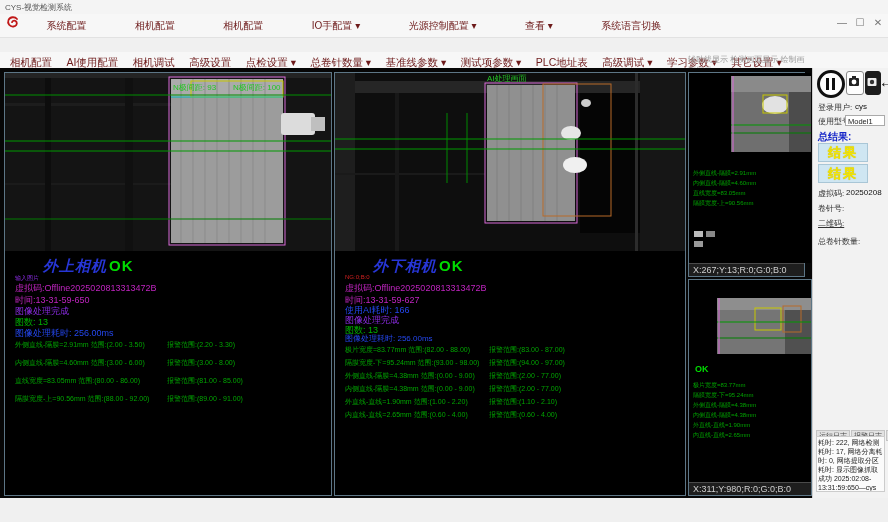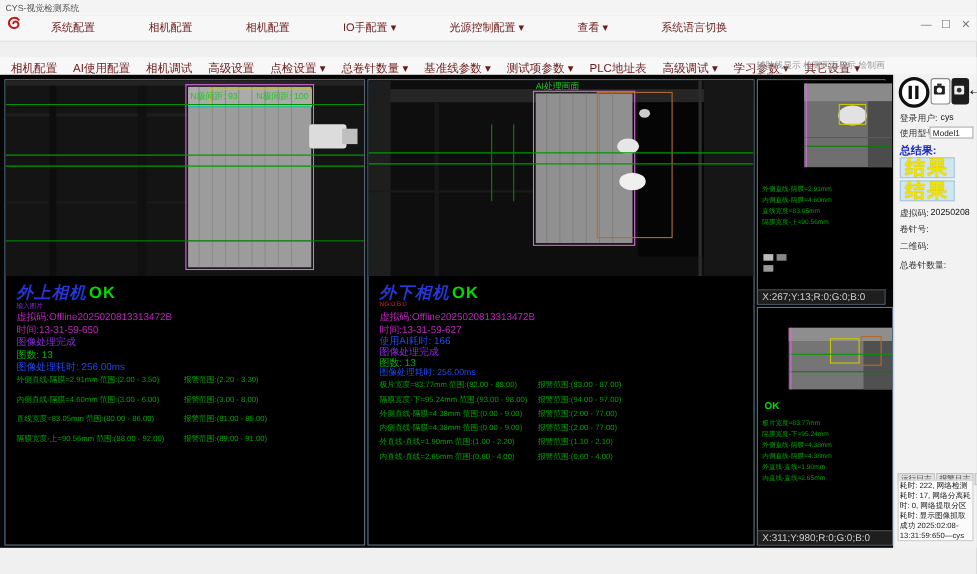--- a/index.html
+++ b/index.html
@@ -21,35 +21,35 @@
   .tool-item{display:inline-block;margin:0 5px;font-size:10.5px;color:#6d1a1a;line-height:16px;cursor:default;}
   .right-hint{position:absolute;left:688px;top:2px;font-size:8px;color:#9a9a9a;width:122px;}
 
   
   #workspace{left:0;top:68px;width:812px;height:430px;background:#060606;}
   .panel{position:absolute;background:#000;border:1px solid #5d7686;box-sizing:border-box;}
   .coord-bar{position:absolute;left:0;bottom:0;width:100%;height:13px;background:#1e1e1e;
              border-top:1px solid #4a4a4a;color:#cfcfcf;font-size:9px;line-height:13px;padding-left:4px;box-sizing:border-box;}
 
   .cam-title{position:absolute;left:10px;font-size:15px;font-weight:bold;letter-spacing:1px;white-space:nowrap;}
-  .cam-title .nm{color:#2736d6;font-style:italic;}
+  .cam-title .nm{color:#2736d6;font-style:italic;margin-left:28px;}
   .cam-title .ok{color:#00dc00;margin-left:2px;}
   .pline{position:absolute;left:10px;font-size:9px;white-space:nowrap;}
   .c-mag{color:#bf24bf;} .c-pur{color:#8a2be2;} .c-grn{color:#00b400;} .c-blu{color:#2447ee;}
   .c-red{color:#d02020;}
   .meas{position:absolute;left:10px;font-size:7px;color:#00a400;white-space:nowrap;}
   .meas .lcol{display:inline-block;vertical-align:top;}
   .tinyline{font-size:6px;color:#00a400;white-space:nowrap;line-height:10px;}
 
   
   #sidebar{left:812px;top:68px;width:76px;height:430px;background:#f2f2f2;border-left:1px solid #cfcfcf;box-sizing:border-box;}
   .sb-label{position:absolute;left:5px;font-size:8px;color:#333;white-space:nowrap;}
   .sb-blue{color:#1626c8;font-weight:bold;font-size:10px;}
   .result-box{position:absolute;left:5px;width:48px;height:17px;background:#cfe6f2;border:1px solid #a9c6d6;
-              color:#f2e400;font-weight:bold;font-size:18px;text-align:center;line-height:17px;
+              color:#f2e400;font-weight:bold;font-size:13px;text-align:center;line-height:17px;
               text-shadow:0 0 1px #b8a800;letter-spacing:2px;}
   .model-input{position:absolute;left:32px;width:40px;height:11px;background:#fff;border:1px solid #aaa;
                font-size:7.5px;color:#222;line-height:11px;padding-left:2px;box-sizing:border-box;}
   .log-tab{display:inline-block;font-size:7px;color:#444;background:#e2e2e2;border:1px solid #c4c4c4;
            padding:0 2px;line-height:9px;margin-right:1px;}
   #log-text{position:absolute;left:3px;top:368px;width:69px;height:56px;background:#fbfbfb;border:1px solid #ccc;
             font-size:7px;color:#222;line-height:9px;padding:1px;box-sizing:border-box;overflow:hidden;}
 
   
   .pause-btn{position:absolute;left:4px;top:2px;width:22px;height:22px;border:3px solid #101010;border-radius:50%;
@@ -307,21 +307,21 @@
     <div class="sb-label" style="top:34px;left:42px;color:#111;">cys</div>
     <div class="sb-label" style="top:48px;">使用型号:</div>
     <div class="model-input" style="top:47px;">Model1</div>
     <div class="sb-label sb-blue" style="top:62px;">总结果:</div>
     <div class="result-box" style="top:75px;">结果</div>
     <div class="result-box" style="top:96px;">结果</div>
 
     <div class="sb-label" style="top:120px;">虚拟码:</div>
     <div class="sb-label" style="top:120px;left:33px;color:#111;">20250208</div>
     <div class="sb-label" style="top:135px;">卷针号:</div>
-    <div class="sb-label" style="top:150px;">二维码:</div>
+    <div class="sb-label" style="top:150px;text-decoration:underline;">二维码:</div>
     <div class="sb-label" style="top:168px;">总卷针数量:</div>
 
     <div class="abs" style="left:3px;top:356px;white-space:nowrap;">
       <span class="log-tab">运行日志</span><span class="log-tab">报警日志</span><span class="log-tab">通讯日志</span>
     </div>
     <div id="log-text">耗时: 222, 网络检测耗时: 17, 网络分离耗时: 0, 网络提取分区耗时: 显示图像抓取成功 2025:02:08-13:31:59:650—cys—外上相机—图像处理耗时: 258.00ms</div>
   </div>
 
 
 </div>

